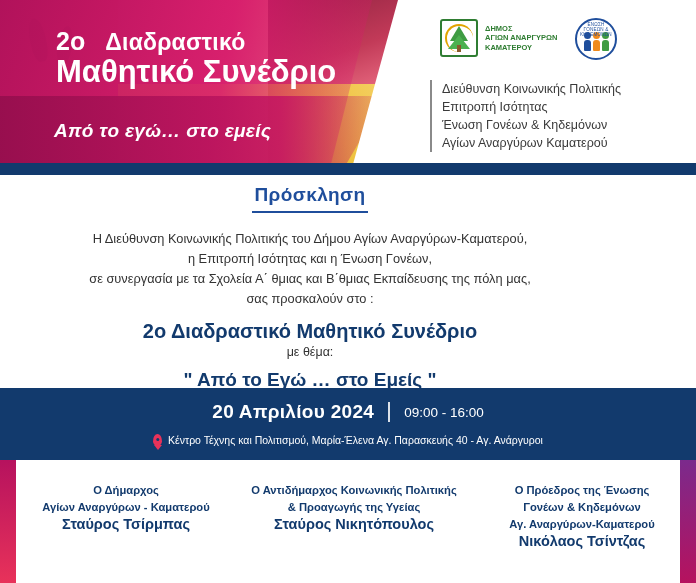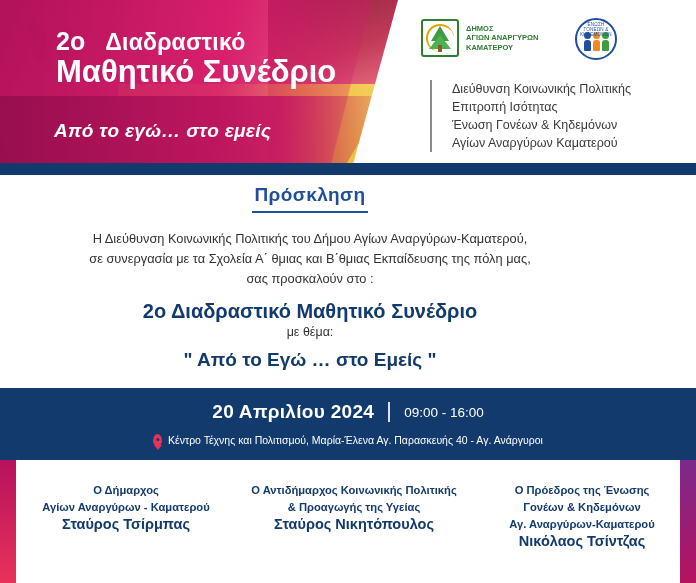--- a/index.html
+++ b/index.html
@@ -77,21 +77,21 @@
   .title-line1 .num { font-size: 25px; }
   .title-line2 { font-size: 31px; font-weight: bold; line-height: 30px; }
   .title-sub {
     position: absolute; left: 54px; top: 120px;
     color: #ffffff; font-size: 19px; font-style: italic; font-weight: bold;
     letter-spacing: .3px;
   }
 
   
   .logo-muni {
-    position: absolute; left: 421px; top: 19px;
+    position: absolute; left: 440px; top: 19px;
     display: flex; align-items: center; gap: 7px; justify-content: center;
   }
   .logo-muni .mark {
     width: 38px; height: 38px; border: 2px solid #2f7d32; border-radius: 3px;
     position: relative; background: #fff;
   }
   .logo-muni .mark .leaf {
     position: absolute; left: 50%; top: 5px; transform: translateX(-50%);
     width: 0; height: 0; border-left: 9px solid transparent; border-right: 9px solid transparent;
     border-bottom: 15px solid #3f9c43;
@@ -124,21 +124,21 @@
   .logo-union .fig { width: 7px; }
   .logo-union .fig .head { width: 7px; height: 7px; border-radius: 50%; }
   .logo-union .fig .body { width: 7px; height: 11px; border-radius: 3px 3px 1px 1px; margin-top: 1px; }
   .f-blue .head, .f-blue .body { background: #1f4e9c; }
   .f-orange .head, .f-orange .body { background: #f08a1c; }
   .f-green .head, .f-green .body { background: #3f9c43; }
 
   
   .orgs {
     position: absolute; left: 430px; top: 80px;
-    padding-left: 20px;
+    padding-left: 10px;
     border-left: 2px solid #8a8a8a;
     color: #3a3a3a;
     font-size: 12.5px;
     line-height: 18px;
   }
 
   
   .navy-top {
     position: absolute; top: 163px; left: 0; width: 696px; height: 12px;
     background: #123a6d;
@@ -287,20 +287,21 @@
     </div>
   </div>
 
   <div class="navy-top"></div>
 
   <div class="body-wrap">
     <div class="invite">Πρόσκληση</div>
     <div class="invite-underline"></div>
     <div class="para">
       <span class="l">Η  Διεύθυνση Κοινωνικής Πολιτικής του Δήμου Αγίων Αναργύρων-Καματερού,</span>
+      <span class="l">η Επιτροπή Ισότητας και η Ένωση Γονέων,</span>
       <span class="l">σε συνεργασία με τα Σχολεία Α΄ θμιας και Β΄θμιας Εκπαίδευσης της πόλη μας,</span>
       <span class="l">σας προσκαλούν στο :</span>
     </div>
     <div class="conf-title">2ο Διαδραστικό Μαθητικό Συνέδριο</div>
     <div class="theme-label">με θέμα:</div>
     <div class="theme">" Από το Εγώ … στο Εμείς "</div>
   </div>
 
   <div class="date-band">
     <div class="date-row">

